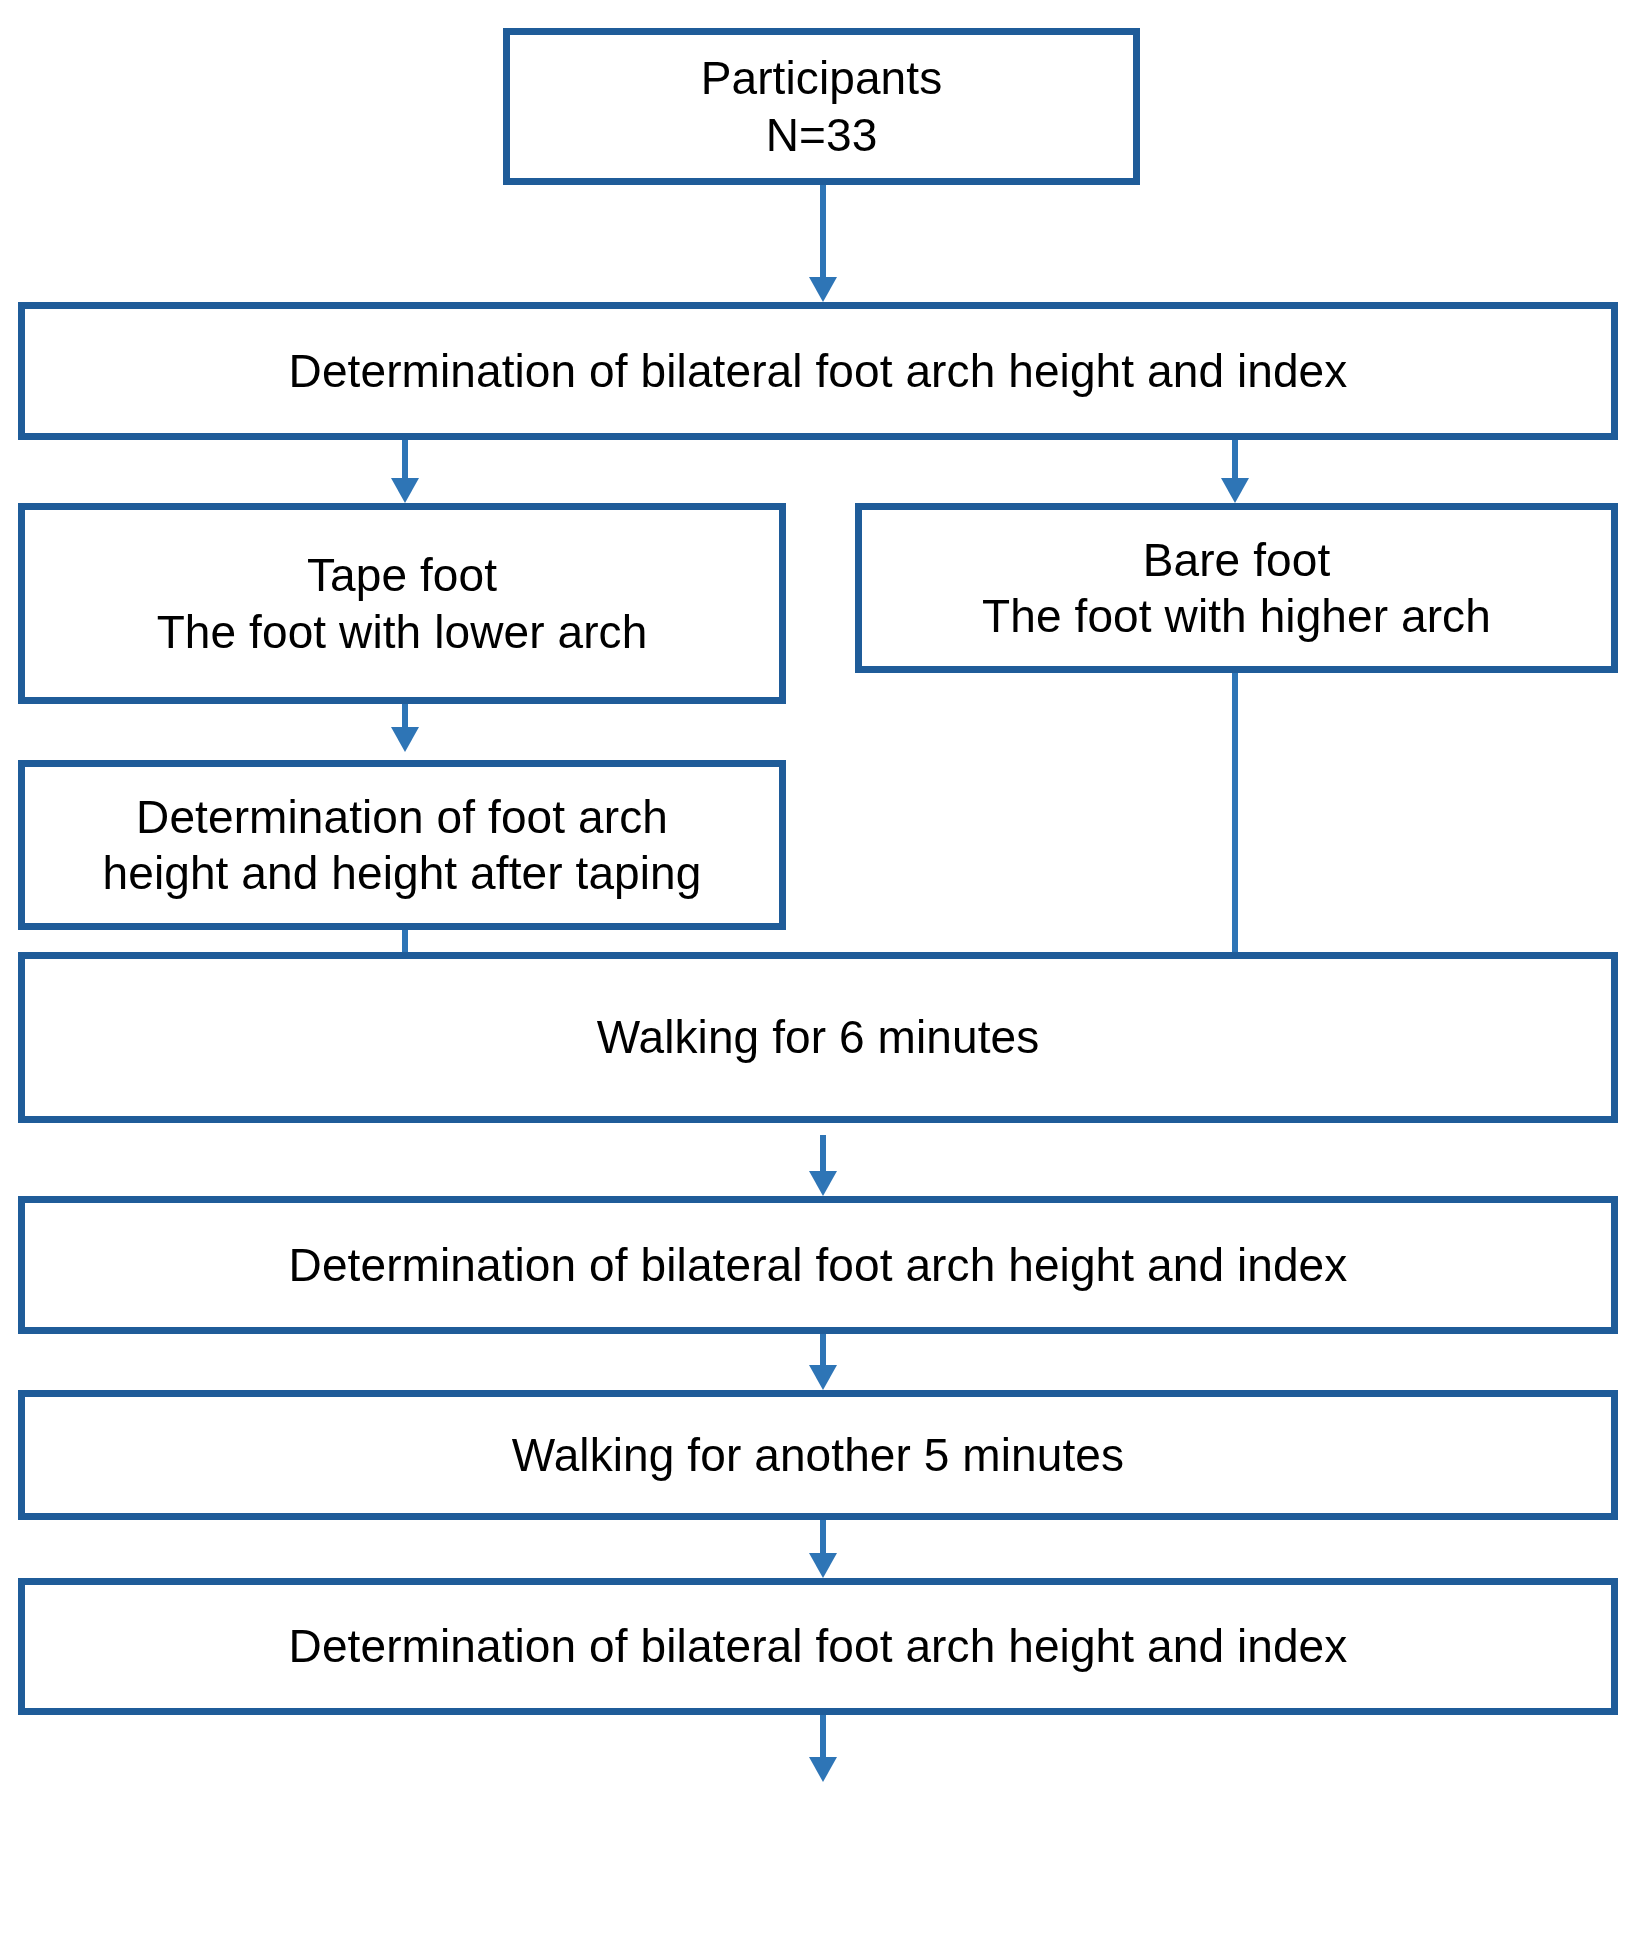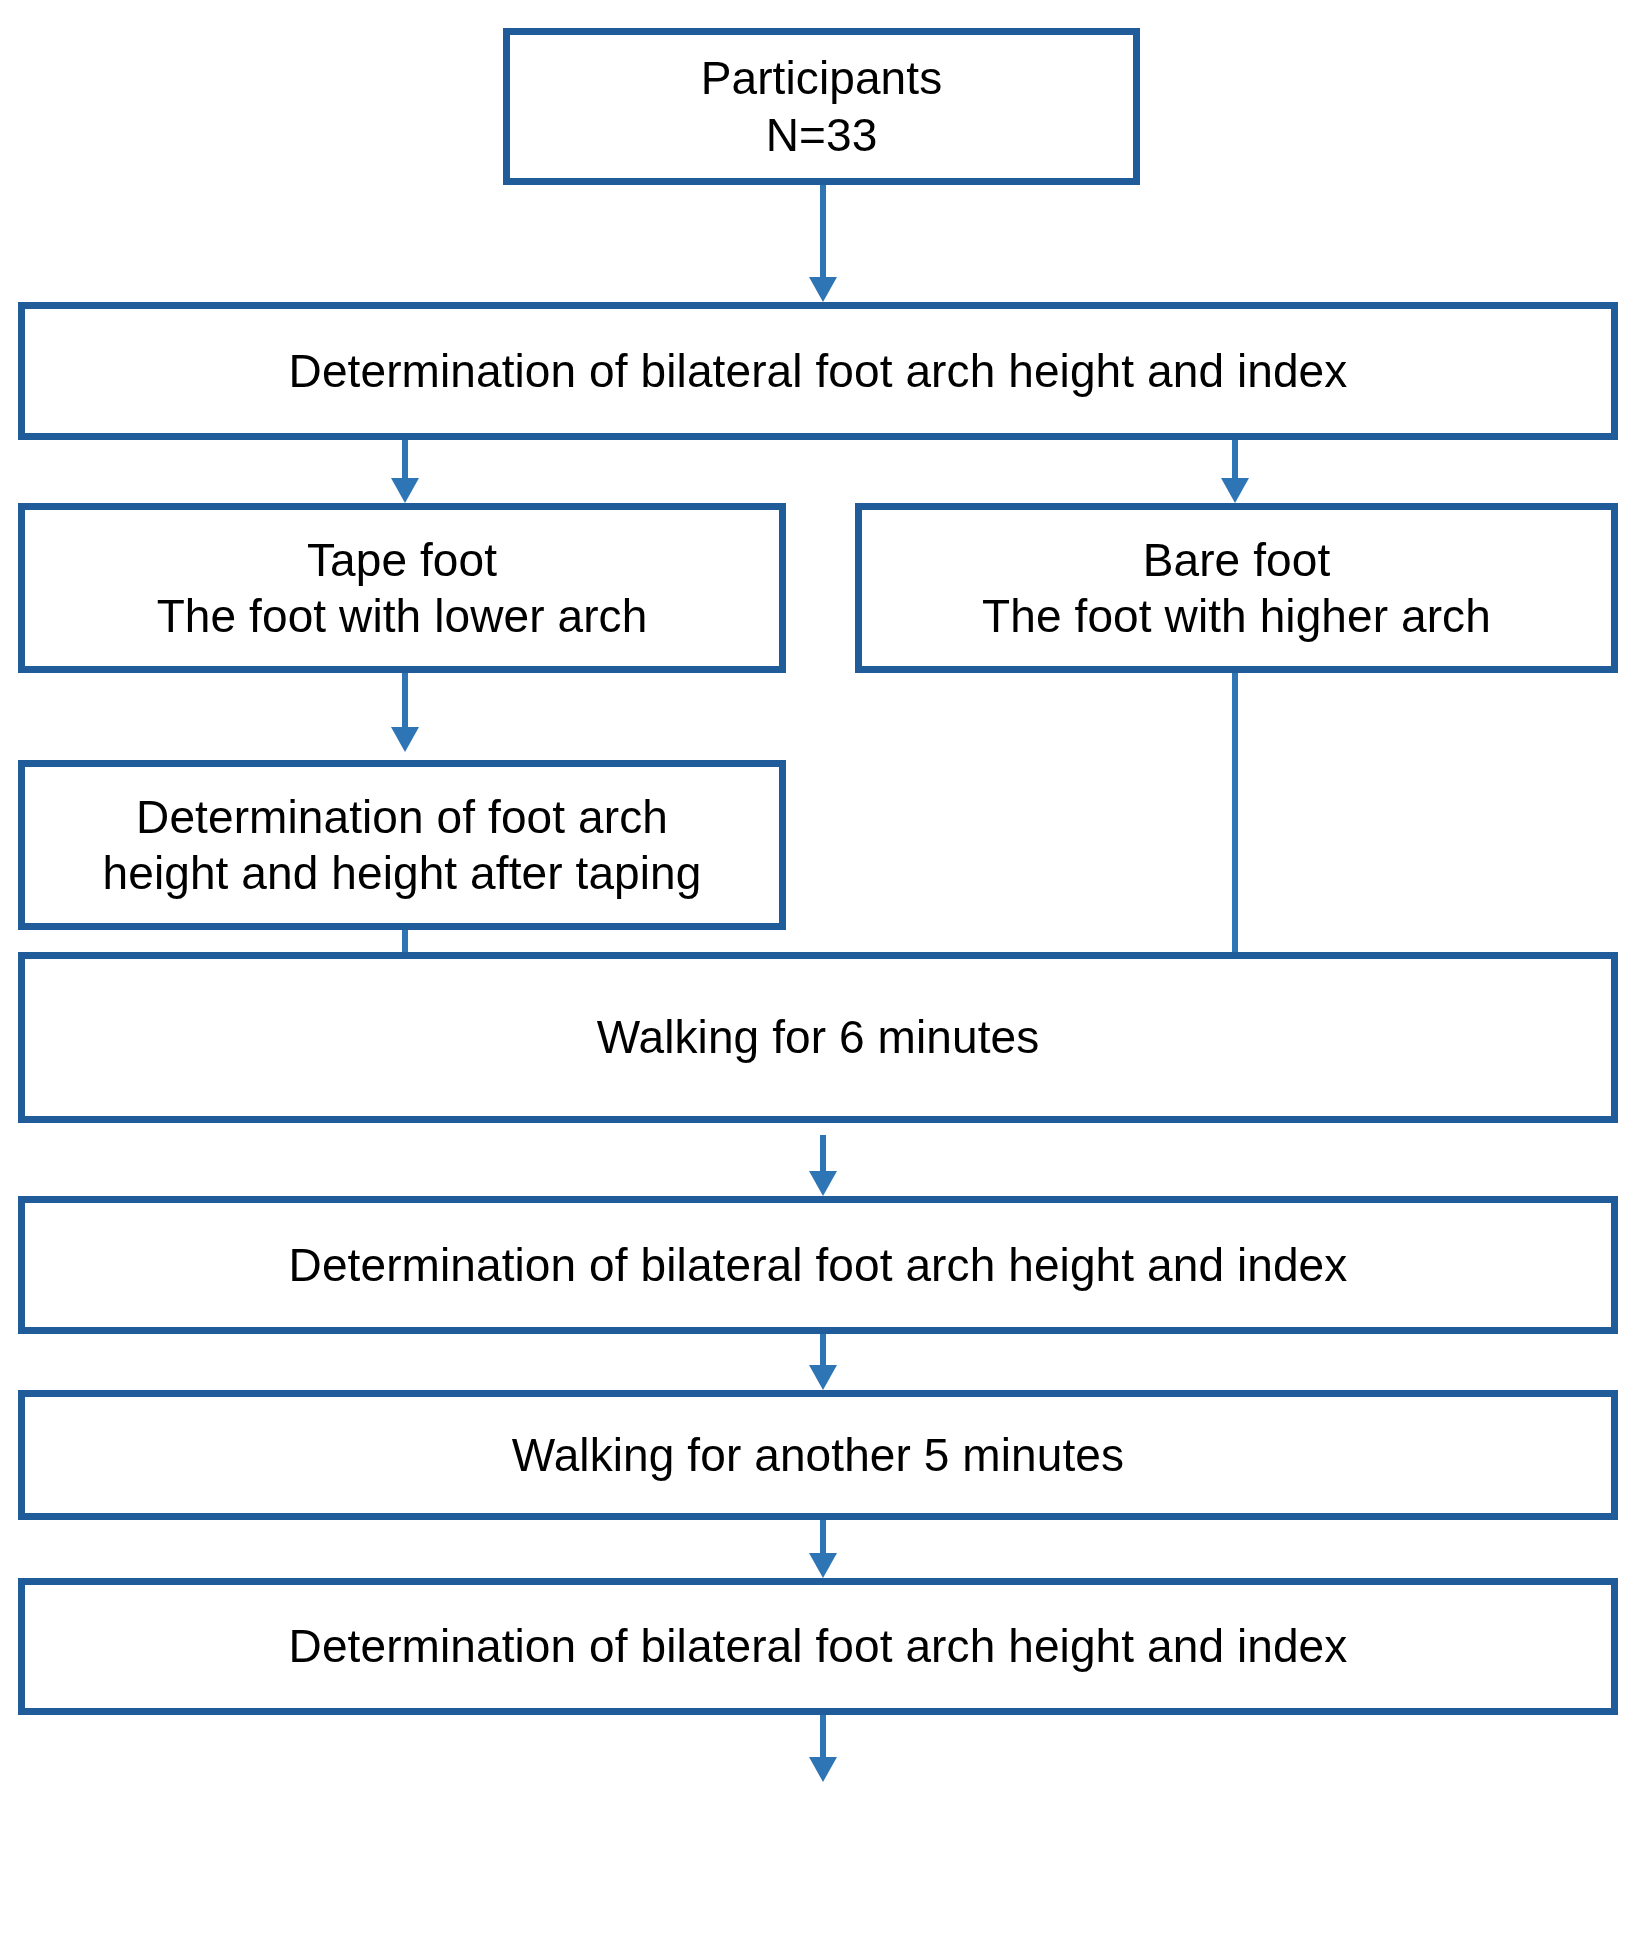--- a/index.html
+++ b/index.html
@@ -34,21 +34,21 @@
     z-index: 2;
   }
   .node .line {
     display: block;
     white-space: nowrap;
   }
 
   
   #node-participants      { left: 503px;  top: 28px;   width: 637px;  height: 157px; }
   #node-determination-1   { left: 18px;   top: 302px;  width: 1600px; height: 138px; }
-  #node-tape-foot         { left: 18px;   top: 503px;  width: 768px;  height: 170px; }
+  #node-tape-foot         { left: 18px;   top: 503px;  width: 768px;  height: 201px; }
   #node-bare-foot         { left: 855px;  top: 503px;  width: 763px;  height: 170px; }
   #node-determination-tap { left: 18px;   top: 752px;  width: 768px;  height: 170px; margin-top: 8px; }
   #node-walking-1         { left: 18px;   top: 952px; width: 1600px; height: 171px; }
   #node-determination-2   { left: 18px;   top: 1196px; width: 1600px; height: 138px; }
   #node-walking-2         { left: 18px;   top: 1390px; width: 1600px; height: 130px; }
   #node-determination-3   { left: 18px;   top: 1578px; width: 1600px; height: 137px; }
   #node-test-completion   { left: 18px;   top: 1782px; width: 1600px; height: 137px; }
 
   
   .connector {

